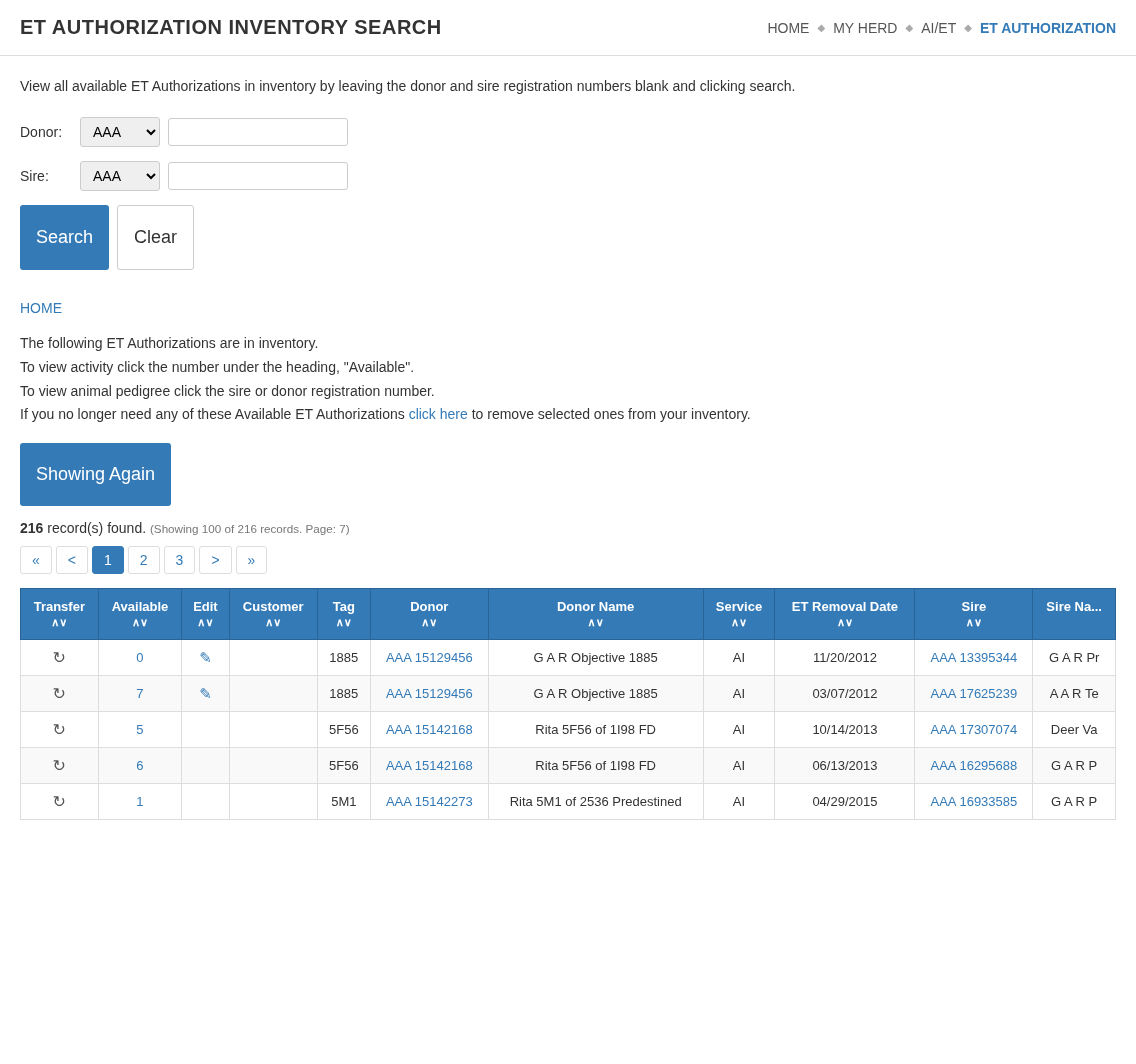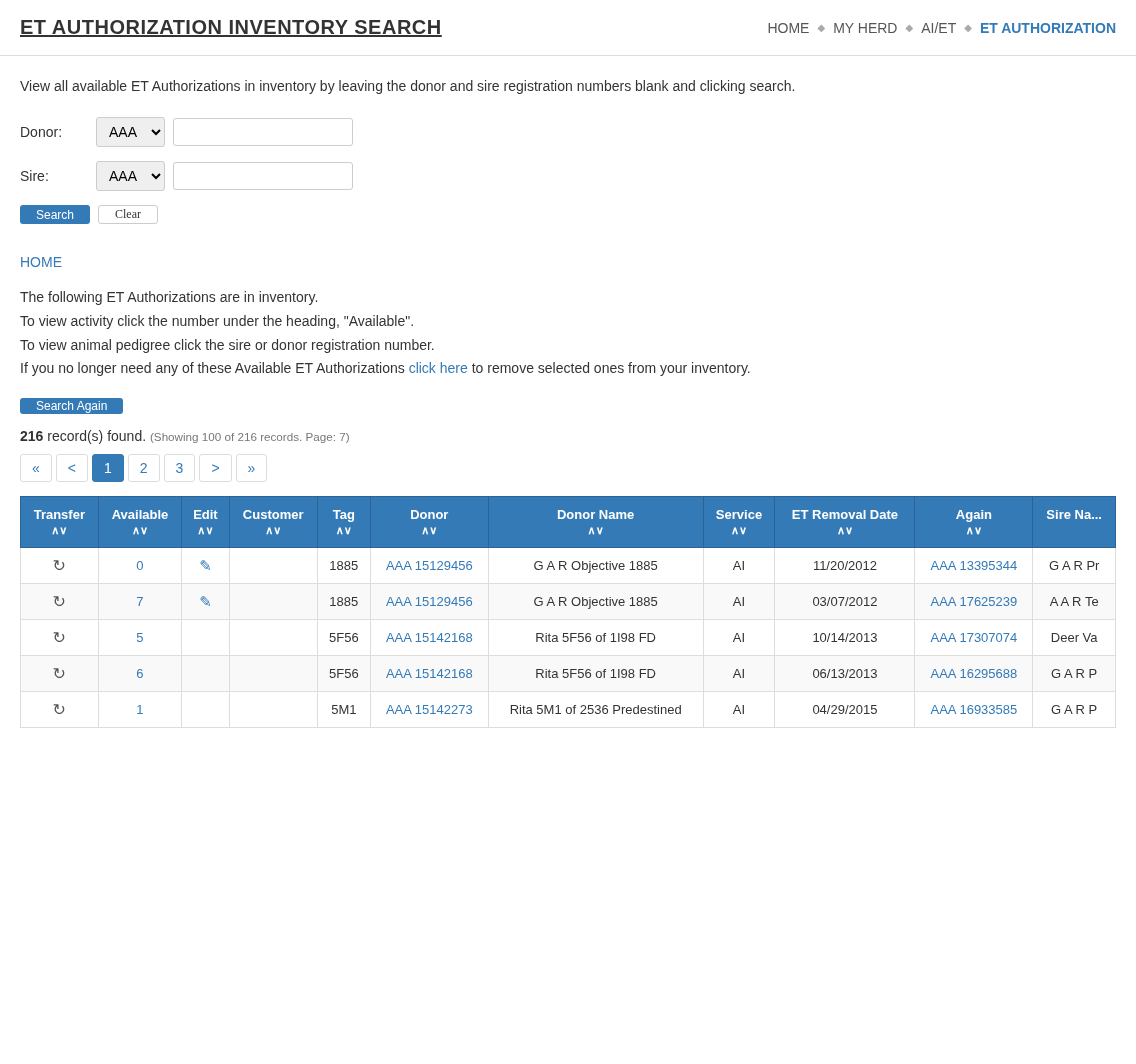--- a/index.html
+++ b/index.html
@@ -1,43 +1,43 @@
 <!DOCTYPE html>
 <html><head>
   <meta charset="utf-8">
   <style>
     * { box-sizing: border-box; margin: 0; padding: 0; }
     body { font-family: Arial, sans-serif; font-size: 14px; color: #333; background: #fff; }
 
     
     .header { display: flex; justify-content: space-between; align-items: center; padding: 16px 20px; border-bottom: 1px solid #ddd; }
-    .header-title { font-size: 20px; font-weight: bold; text-transform: uppercase; letter-spacing: 0.5px; text-decoration: underline; }
+    .header-title { font-size: 20px; font-weight: bold; text-transform: uppercase; letter-spacing: 0.5px; }
     .header-nav { display: flex; align-items: center; gap: 8px; font-size: 14px; }
     .header-nav a { color: #555; text-decoration: none; }
     .header-nav .separator { color: #aaa; font-size: 10px; }
     .header-nav .active { color: #337ab7; font-weight: bold; }
 
     
     .main { padding: 20px; }
 
     
     .description { margin-bottom: 12px; font-size: 14px; line-height: 1.5; }
 
     
     .form-section { margin: 20px 0; }
     .form-row { display: flex; align-items: center; margin-bottom: 14px; }
     .form-label { width: 60px; font-size: 14px; }
     .form-controls { display: flex; align-items: center; gap: 8px; }
-    .form-select { padding: 5px 8px; border: 1px solid #ccc; border-radius: 3px; font-size: 14px; width: 69px; margin-left: 16px; }
+    .form-select { padding: 5px 8px; border: 1px solid #ccc; border-radius: 3px; font-size: 14px; width: 80px; }
     .form-input { padding: 5px 8px; border: 1px solid #ccc; border-radius: 3px; font-size: 14px; width: 180px; }
 
     
-    .btn { padding: 1px 16px; border: none; border-radius: 3px; font-size: 12px; cursor: pointer; }
+    .btn { padding: 21px 16px; border: none; border-radius: 3px; font-size: 18px; cursor: pointer; }
     .btn-primary { background: #337ab7; color: #fff; }
-    .btn-default { background: #fff; color: #333; border: 1px solid #ccc; font-family: Liberation Serif, serif; }
+    .btn-default { background: #fff; color: #333; border: 1px solid #ccc; }
     .btn-group { display: flex; gap: 8px; margin-top: 10px; }
 
     
     .results-header { display: flex; justify-content: space-between; align-items: center; margin: 30px 0 10px 0; }
     .results-title { font-size: 18px; font-weight: bold; text-transform: uppercase; letter-spacing: 0.5px; }
     .home-link { color: #337ab7; text-decoration: none; font-size: 14px; }
 
     .results-info { margin: 16px 0; font-size: 14px; line-height: 1.7; }
     .results-info a { color: #337ab7; text-decoration: none; }
 
@@ -124,21 +124,21 @@
   <div class="results-info">
     <p>The following ET Authorizations are in inventory.</p>
     <p>To view activity click the number under the heading, "Available".</p>
     <p>To view animal pedigree click the sire or donor registration number.</p>
     <p>
       <span>If you no longer need any of these Available ET Authorizations </span><a href="#">click here</a><span> to remove selected ones from your inventory.</span>
     </p>
   </div>
 
   
-  <button class="btn btn-primary">Search Again</button>
+  <button class="btn btn-primary">Showing Again</button>
 
   
   <div class="pagination-info">
     <strong>216</strong>
     <span> record(s) found. </span>
     <small>(Showing 100 of 216 records. Page: 7)</small>
   </div>
 
   
   <div class="pagination">
@@ -185,21 +185,21 @@
         </th>
         <th>
           <span>Service</span>
           <span class="sort-arrows">∧∨</span>
         </th>
         <th>
           <span>ET Removal Date</span>
           <span class="sort-arrows">∧∨</span>
         </th>
         <th>
-          <span>Again</span>
+          <span>Sire</span>
           <span class="sort-arrows">∧∨</span>
         </th>
         <th>
           <span>Sire Na...</span>
         </th>
       </tr>
     </thead>
     <tbody id="table-body">
     <tr>
       <td>

